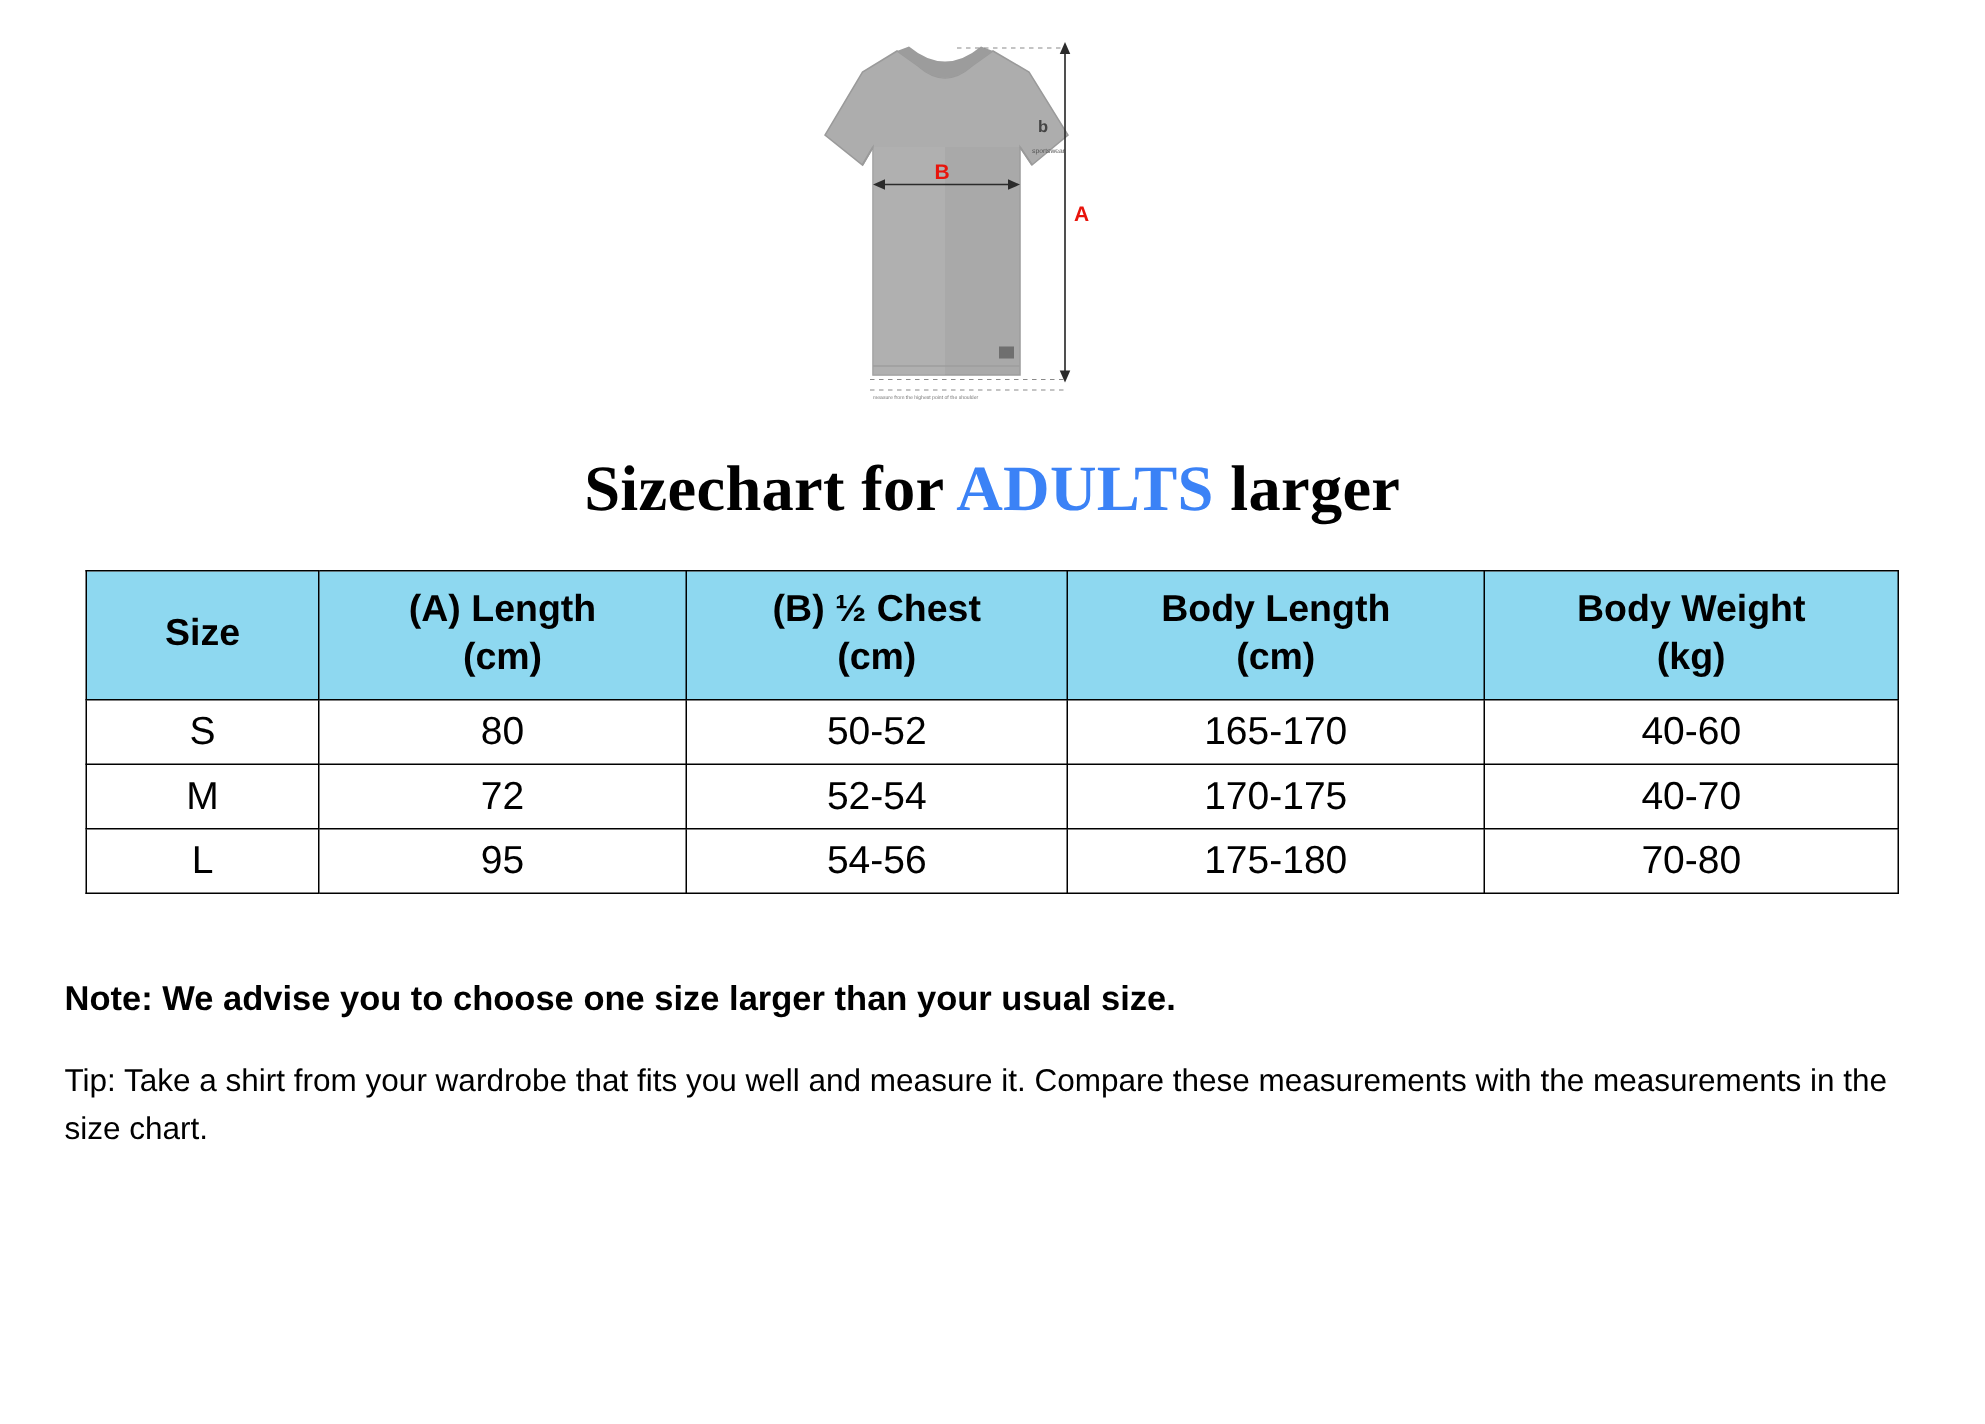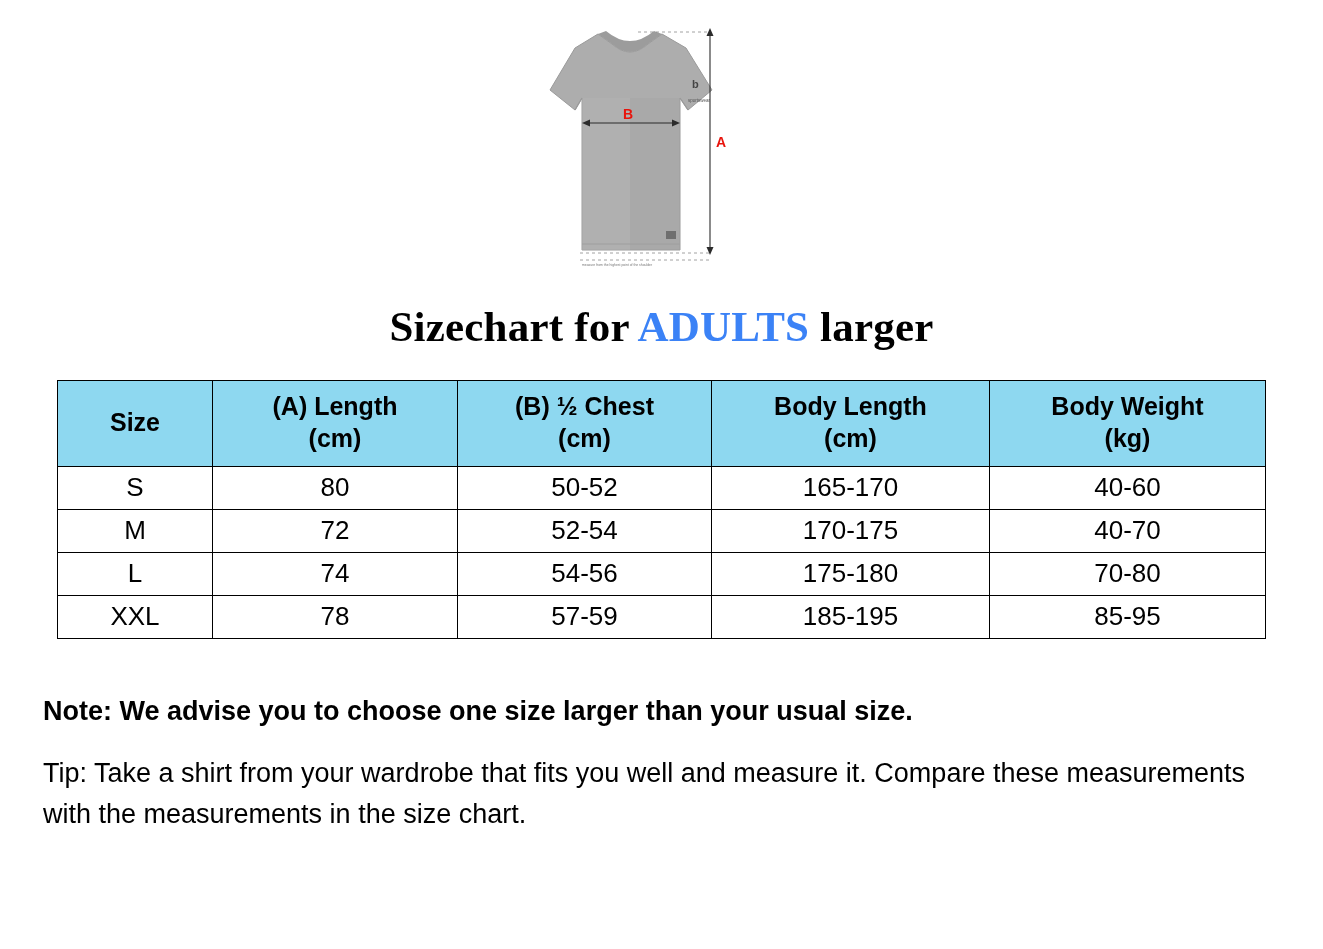--- a/index.html
+++ b/index.html
@@ -78,27 +78,27 @@
   col.c1 { width: 245px; }
   col.c2 { width: 254px; }
   col.c3 { width: 278px; }
   col.c4 { width: 276px; }
 
   
   .notes {
     margin: 56px 43px 0 43px;
   }
   .note-bold {
-    font-size: 27px;
+    font-size: 23px;
     font-weight: bold;
     line-height: 1.2;
     margin: 0 0 26px 0;
   }
   .note-tip {
-    font-size: 27px;
+    font-size: 21px;
     font-weight: normal;
     line-height: 1.5;
     margin: 0;
   }
 </style>
 </head>
 <body>
 
 <div class="shirt-area">
   <div class="shirt-wrap">
@@ -194,31 +194,24 @@
       </tr>
       <tr>
         <td>M</td>
         <td>72</td>
         <td>52-54</td>
         <td>170-175</td>
         <td>40-70</td>
       </tr>
       <tr>
         <td>L</td>
-        <td>74</td>
+        <td>95</td>
         <td>54-56</td>
         <td>175-180</td>
         <td>70-80</td>
-      </tr>
-      <tr>
-        <td>XXL</td>
-        <td>78</td>
-        <td>57-59</td>
-        <td>185-195</td>
-        <td>85-95</td>
       </tr>
     </tbody>
   </table>
 </div>
 
 <div class="notes">
   <p class="note-bold">Note: We advise you to choose one size larger than your usual size.</p>
   <p class="note-tip">Tip: Take a shirt from your wardrobe that fits you well and measure it. Compare these measurements with the measurements in the size chart.</p>
 </div>
 

